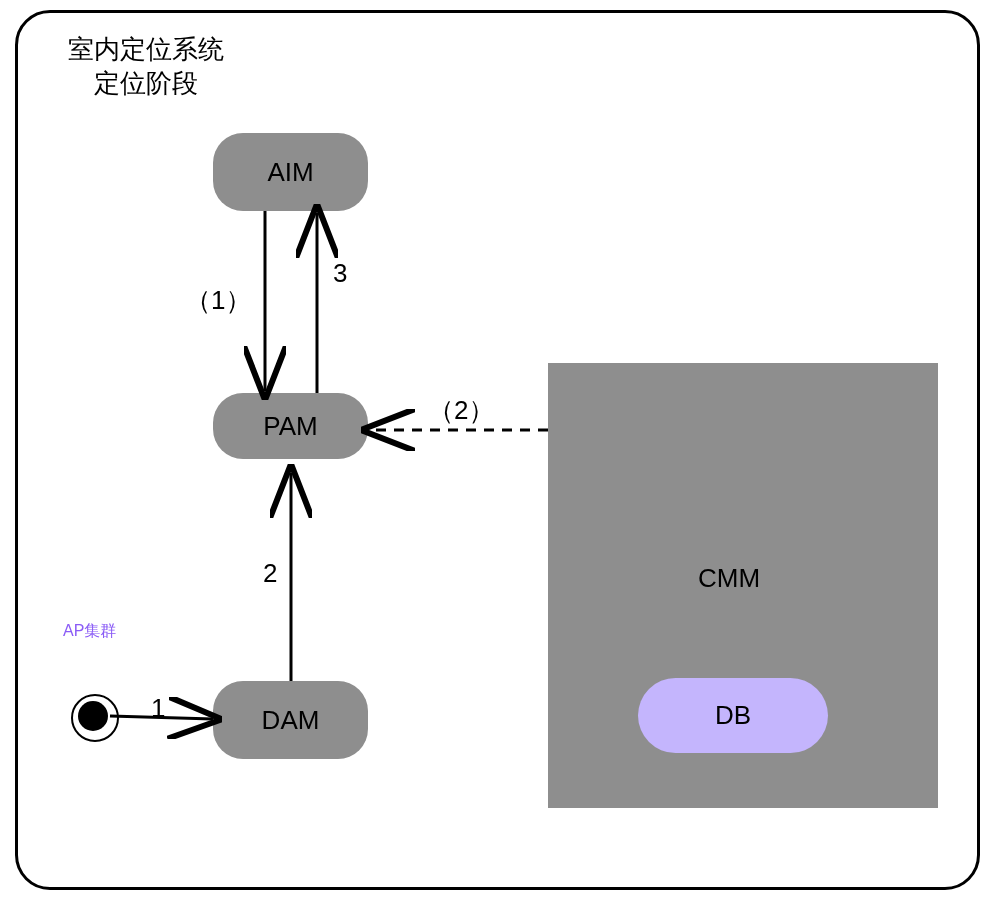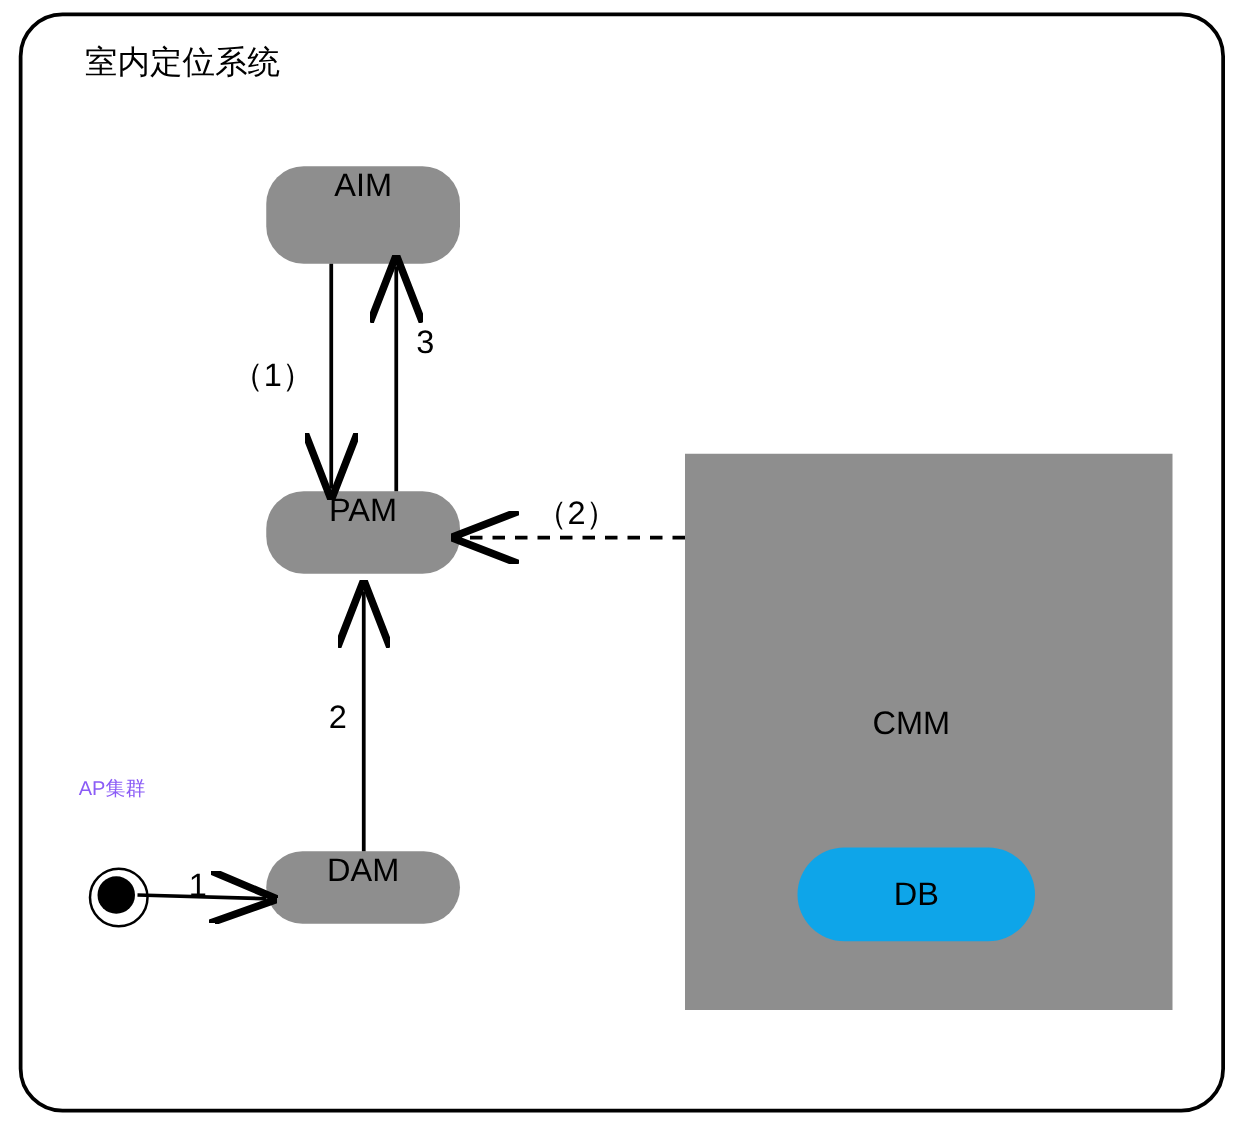--- a/index.html
+++ b/index.html
@@ -18,44 +18,45 @@
       font-size: 26px;
       color: #000;
       text-align: center;
       line-height: 1.3;
     }
     .node {
       position: absolute;
       background: #8e8e8e;
       border-radius: 30px;
       display: flex;
+      align-items: center;
       justify-content: center;
       font-size: 26px;
       color: #000;
     }
     .aim { left: 195px; top: 120px; width: 155px; height: 78px; }
     .pam { left: 195px; top: 380px; width: 155px; height: 66px; }
-    .dam { left: 195px; top: 668px; width: 155px; height: 58px; }
+    .dam { left: 195px; top: 668px; width: 155px; height: 78px; }
     .block {
       position: absolute;
       left: 530px; top: 350px;
       width: 390px; height: 445px;
       background: #8e8e8e;
     }
     .cmm-label {
       position: absolute;
       left: 680px; top: 550px;
       font-size: 26px;
       color: #000;
     }
     .db-box {
       position: absolute;
       left: 620px; top: 665px;
       width: 190px; height: 75px;
-      background: #0ea5e9;
+      background: #c4b5fd;
       border-radius: 38px;
       display: flex;
       align-items: center;
       justify-content: center;
       font-size: 26px;
       color: #000;
     }
     .dot {
       position: absolute;
       left: 60px; top: 688px;
@@ -89,20 +90,21 @@
       pointer-events: none;
     }
   </style>
 </head>
 <body>
 
 <div class="frame">
 
   <div class="title">
     <div>室内定位系统</div>
+    <div>定位阶段</div>
   </div>
 
   <div class="node aim">
     <span>AIM</span>
   </div>
 
   <div class="node pam">
     <span>PAM</span>
   </div>
 

